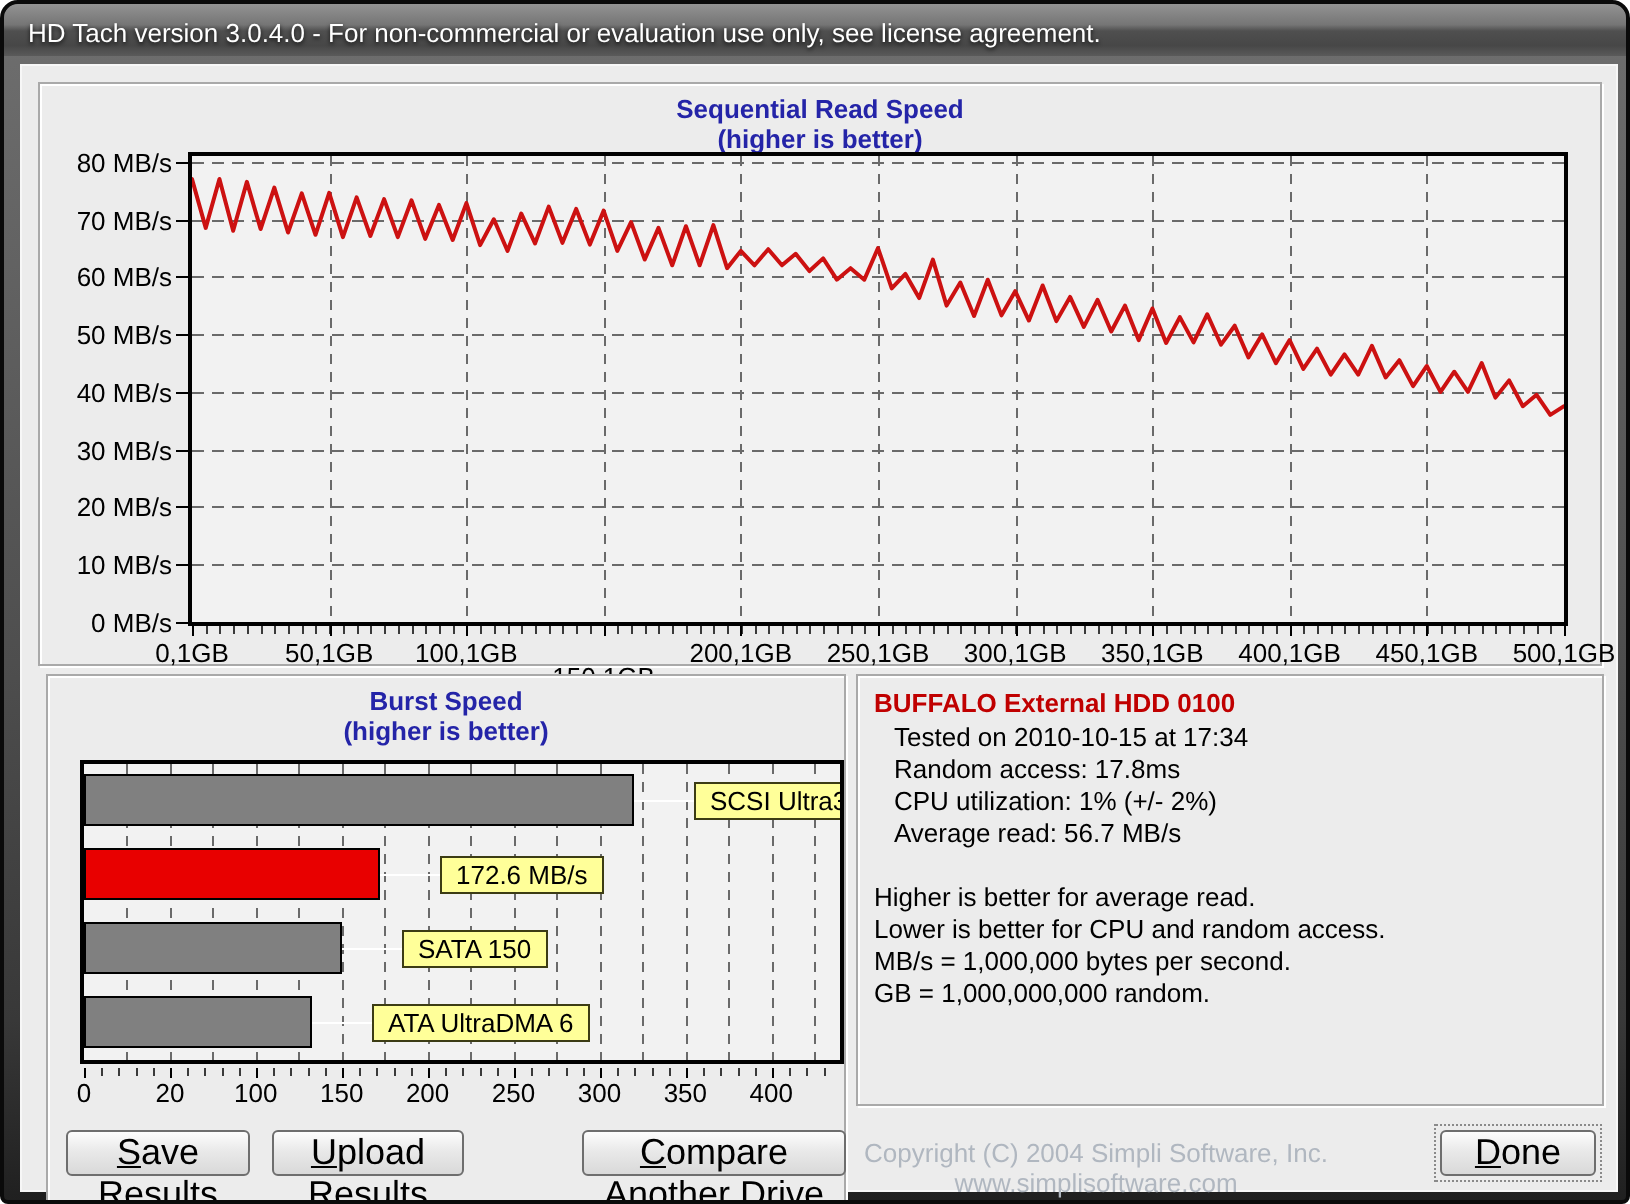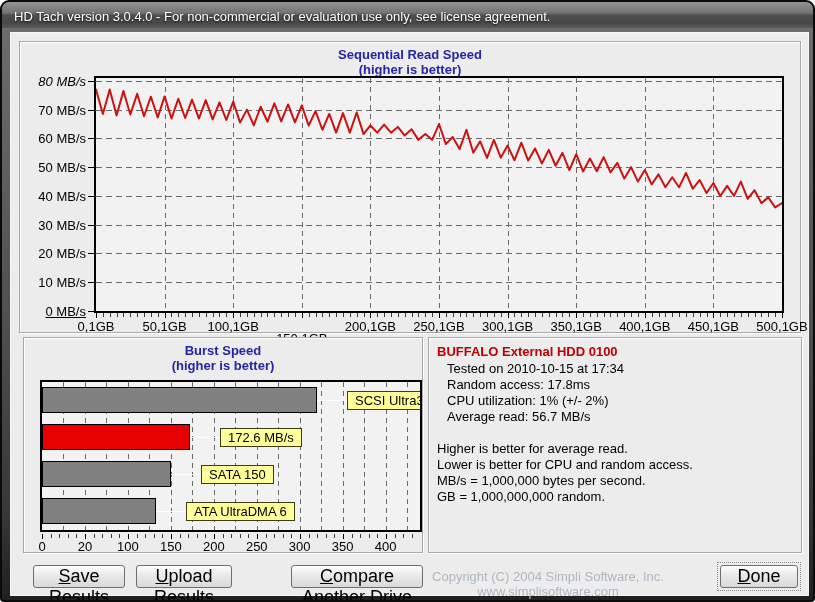--- a/index.html
+++ b/index.html
@@ -19,21 +19,21 @@
   }
   .client {
     position:absolute; left:8px; top:30px; width:799px; height:564px;
     background:#ececec; border:1px solid #f7f7f7;
   }
   .groupbox {
     position:absolute; background:#ececec;
     border:1px solid #a9a9a9; box-shadow:1px 1px 0 #ffffff, inset 1px 1px 0 #ffffff;
   }
   .gb-seq   { left:8px;   top:8px;   width:782px; height:292px; }
-  .gb-burst { left:12px;  top:304px; width:400px; height:216px; }
+  .gb-burst { left:12px;  top:304px; width:400px; height:264px; }
   .gb-info  { left:417px; top:304px; width:374px; height:216px; }
   .chart-title, .chart-subtitle {
     position:absolute; left:0; right:0; text-align:center;
     color:#2424a8; font-size:13px; font-weight:bold;
   }
   .chart-title { top:5px; }
   .chart-subtitle { top:20px; font-weight:bold; }
   .plot {
     position:absolute; background:#f2f2f2; border:2px solid #000; overflow:hidden;
   }
@@ -100,37 +100,37 @@
           <div class="vgrid" style="left: 20%;"></div>
           <div class="vgrid" style="left: 30%;"></div>
           <div class="vgrid" style="left: 40%;"></div>
           <div class="vgrid" style="left: 50%;"></div>
           <div class="vgrid" style="left: 60%;"></div>
           <div class="vgrid" style="left: 70%;"></div>
           <div class="vgrid" style="left: 80%;"></div>
           <div class="vgrid" style="left: 90%;"></div>
         </div>
       <div id="seqAxes">
-          <div class="ytick-label" style="left: 4px; top: 262px; text-decoration: underline;">0 MB/s</div>
+          <div class="ytick-label" style="left: 4px; top: 262px;">0 MB/s</div>
           <div class="ytick-mark" style="left: 68px; top: 269px;"></div>
           <div class="ytick-label" style="left: 4px; top: 233.235px;">10 MB/s</div>
           <div class="ytick-mark" style="left: 68px; top: 240.235px;"></div>
           <div class="ytick-label" style="left: 4px; top: 204.469px;">20 MB/s</div>
           <div class="ytick-mark" style="left: 68px; top: 211.469px;"></div>
           <div class="ytick-label" style="left: 4px; top: 175.704px;">30 MB/s</div>
           <div class="ytick-mark" style="left: 68px; top: 182.704px;"></div>
           <div class="ytick-label" style="left: 4px; top: 146.938px;">40 MB/s</div>
           <div class="ytick-mark" style="left: 68px; top: 153.938px;"></div>
           <div class="ytick-label" style="left: 4px; top: 118.173px;">50 MB/s</div>
           <div class="ytick-mark" style="left: 68px; top: 125.173px;"></div>
           <div class="ytick-label" style="left: 4px; top: 89.4074px;">60 MB/s</div>
           <div class="ytick-mark" style="left: 68px; top: 96.4074px;"></div>
           <div class="ytick-label" style="left: 4px; top: 60.642px;">70 MB/s</div>
           <div class="ytick-mark" style="left: 68px; top: 67.642px;"></div>
-          <div class="ytick-label" style="left: 4px; top: 31.8765px; font-style: italic;">80 MB/s</div>
+          <div class="ytick-label" style="left: 4px; top: 31.8765px;">80 MB/s</div>
           <div class="ytick-mark" style="left: 68px; top: 38.8765px;"></div>
           <div class="minor-ticks-x" style="left: 76px; top: 271px; width: 686px;"></div>
           <div class="xtick-mark" style="left: 76px; top: 271px;"></div>
           <div class="xtick-label" style="left: 44px; top: 277px;">0,1GB</div>
           <div class="xtick-mark" style="left: 144.6px; top: 271px;"></div>
           <div class="xtick-label" style="left: 112.6px; top: 277px;">50,1GB</div>
           <div class="xtick-mark" style="left: 213.2px; top: 271px;"></div>
           <div class="xtick-label" style="left: 181.2px; top: 277px;">100,1GB</div>
           <div class="xtick-mark" style="left: 281.8px; top: 271px;"></div>
           <div class="xtick-label" style="left: 249.8px; top: 289px;">150,1GB</div>

